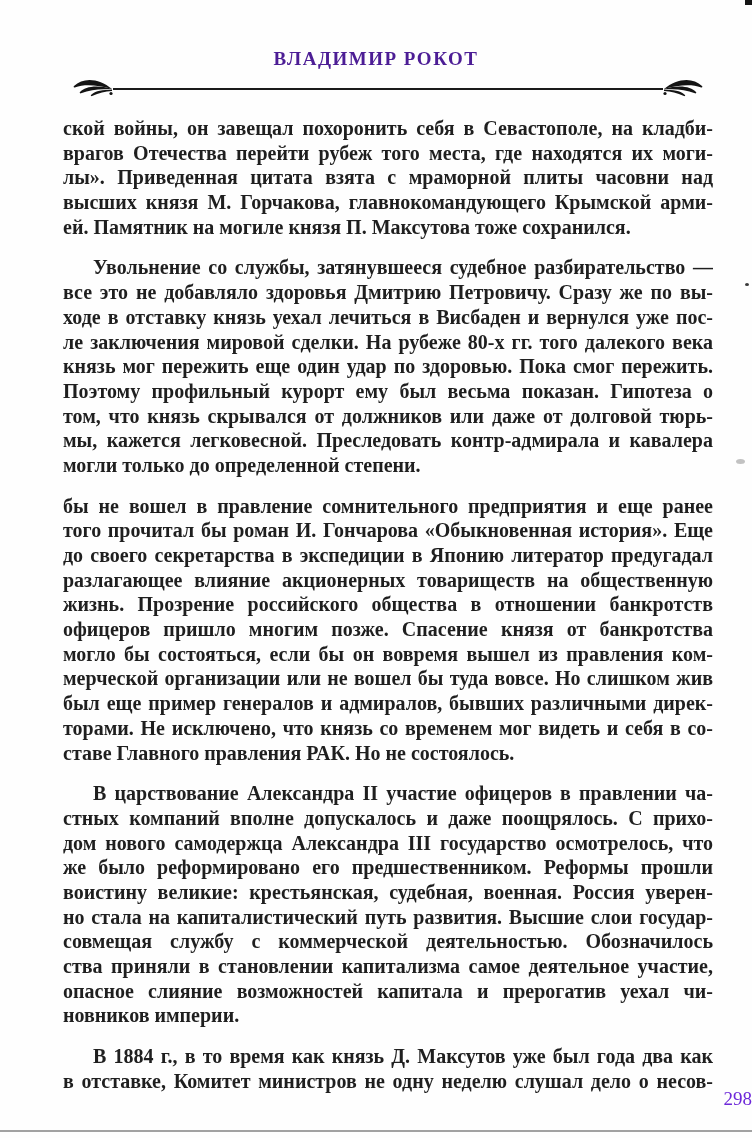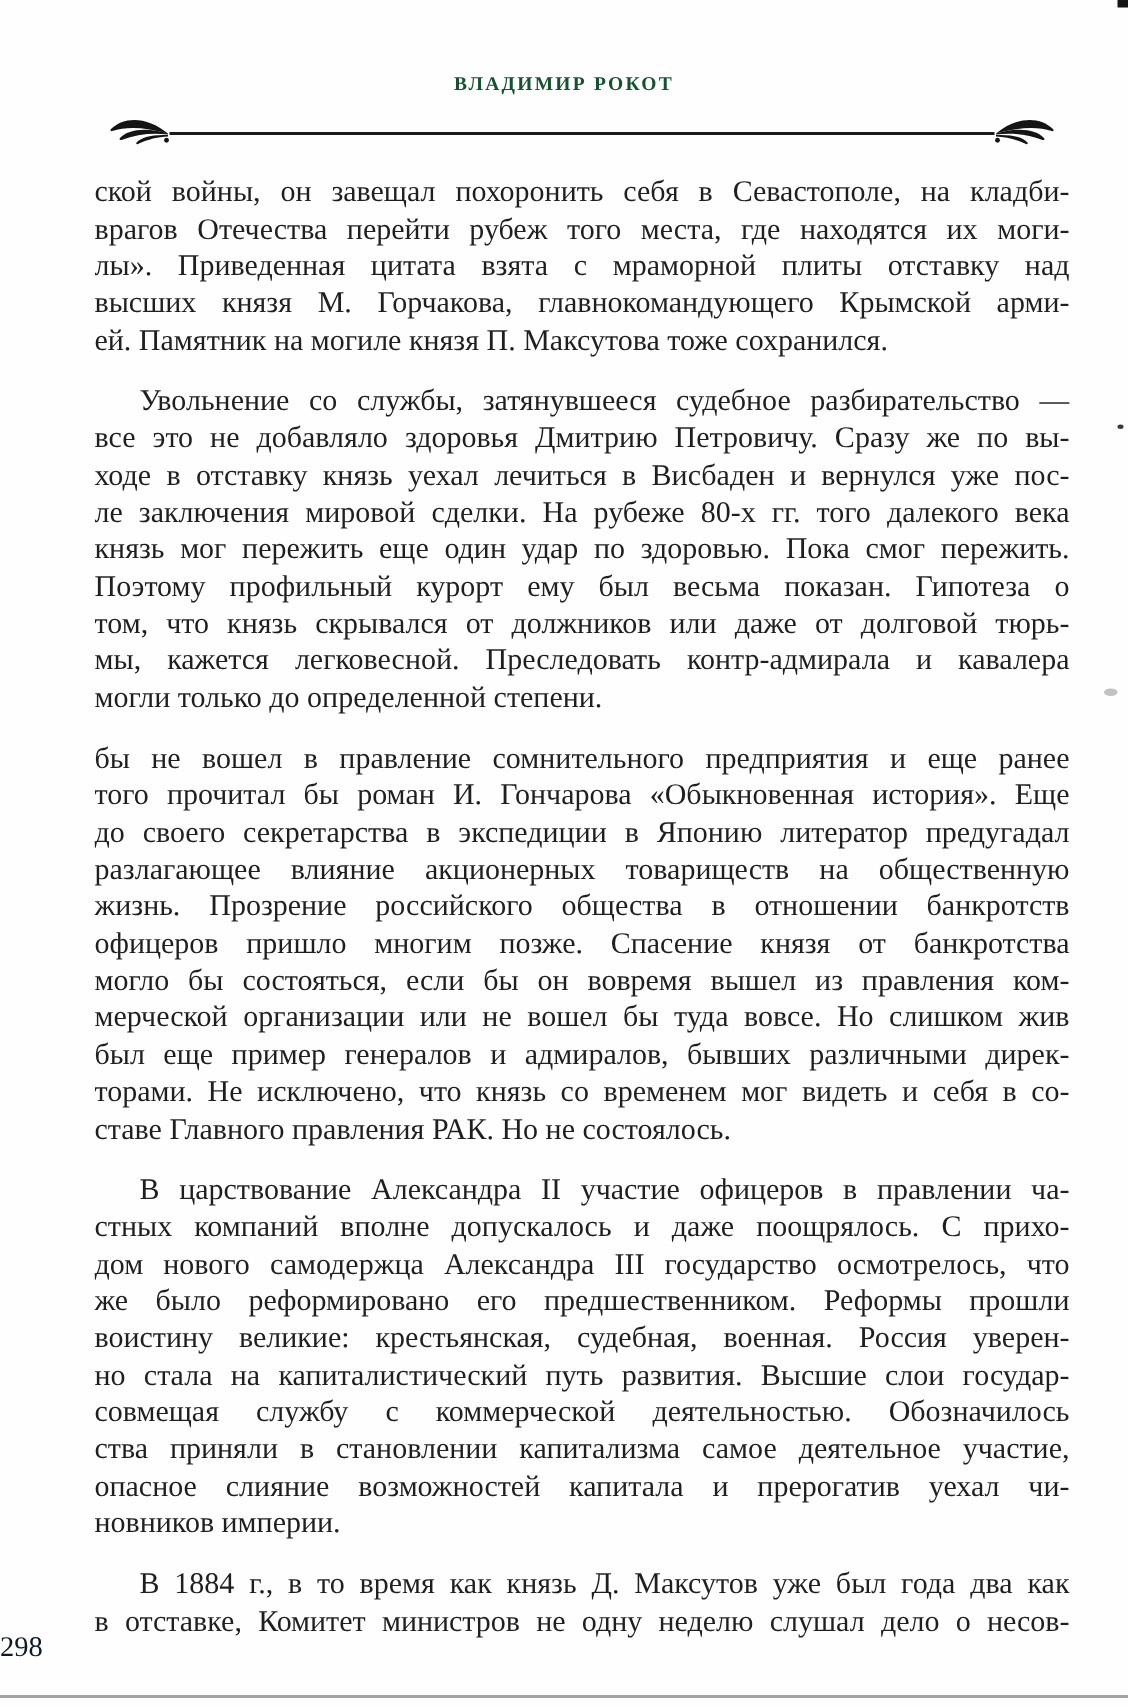--- a/index.html
+++ b/index.html
@@ -9,24 +9,24 @@
     height: 1138px;
     background: #fefefe;
     font-family: "Liberation Serif", serif;
     color: #1f1f1f;
     overflow: hidden;
   }
   .running-title {
     position: absolute;
     top: 48px; left: 0; width: 100%;
     text-align: center;
-    font-size: 13px;
+    font-size: 19px;
     font-weight: 700;
     letter-spacing: 1.5px;
-    color: #14532d;
+    color: #4c1d95;
   }
   .rule-row {
     position: absolute;
     top: 74px; left: 71px; width: 634px; height: 24px;
     display: flex;
     align-items: center;
   }
   .rule-line {
     flex: 1;
     height: 2px;
@@ -41,29 +41,30 @@
   }
   .para { margin: 0; padding: 0; }
   .ln {
     font-size: 20px;
     line-height: 24.7px;
     height: 24.7px;
     text-align: justify;
     text-align-last: justify;
     -moz-text-align-last: justify;
     overflow: hidden;
+    font-weight: bold;
   }
   .ln.last { text-align-last: left; -moz-text-align-last: left; }
   .ln.indent { padding-left: 30px; }
   .folio {
     position: absolute;
     top: 1088px; left: 0; width: 100%;
-    text-align: left;
+    text-align: right;
     font-size: 19px;
-    color: #0f172a;
+    color: #6d28d9;
   }
   .bottom-rule {
     position: absolute;
     top: 1130px; left: 0; width: 752px; height: 2px;
     background: #a2a2a2;
   }
   .speck { position: absolute; background: #333; }
   .speck.corner { top: 0; right: 0; width: 7px; height: 5px; background: #151515; }
   .speck.dot1 { top: 283px; left: 745px; width: 4px; height: 3px; border-radius: 50%; background: #3a3a3a; }
   .speck.dot2 { top: 459px; left: 736px; width: 9px; height: 5px; border-radius: 50%; background: #c2c2c2; }
@@ -94,21 +95,21 @@
       </g>
     </svg>
   </div>
 
   <div class="text-block">
 
     <p class="para">
       </p>
       <div class="ln">ской войны, он завещал похоронить себя в Севастополе, на кладби-</div>
       <div class="ln">врагов Отечества перейти рубеж того места, где находятся их моги-</div>
-      <div class="ln">лы». Приведенная цитата взята с мраморной плиты отставку над</div>
+      <div class="ln">лы». Приведенная цитата взята с мраморной плиты часовни над</div>
       <div class="ln">высших князя М. Горчакова, главнокомандующего Крымской арми-</div>
       <div class="ln last">ей. Памятник на могиле князя П. Максутова тоже сохранился.</div>
     <p></p>
 
     <p class="para">
       </p>
       <div class="ln indent">Увольнение со службы, затянувшееся судебное разбирательство —</div>
       <div class="ln">все это не добавляло здоровья Дмитрию Петровичу. Сразу же по вы-</div>
       <div class="ln">ходе в отставку князь уехал лечиться в Висбаден и вернулся уже пос-</div>
       <div class="ln">ле заключения мировой сделки. На рубеже 80-х гг. того далекого века</div>

